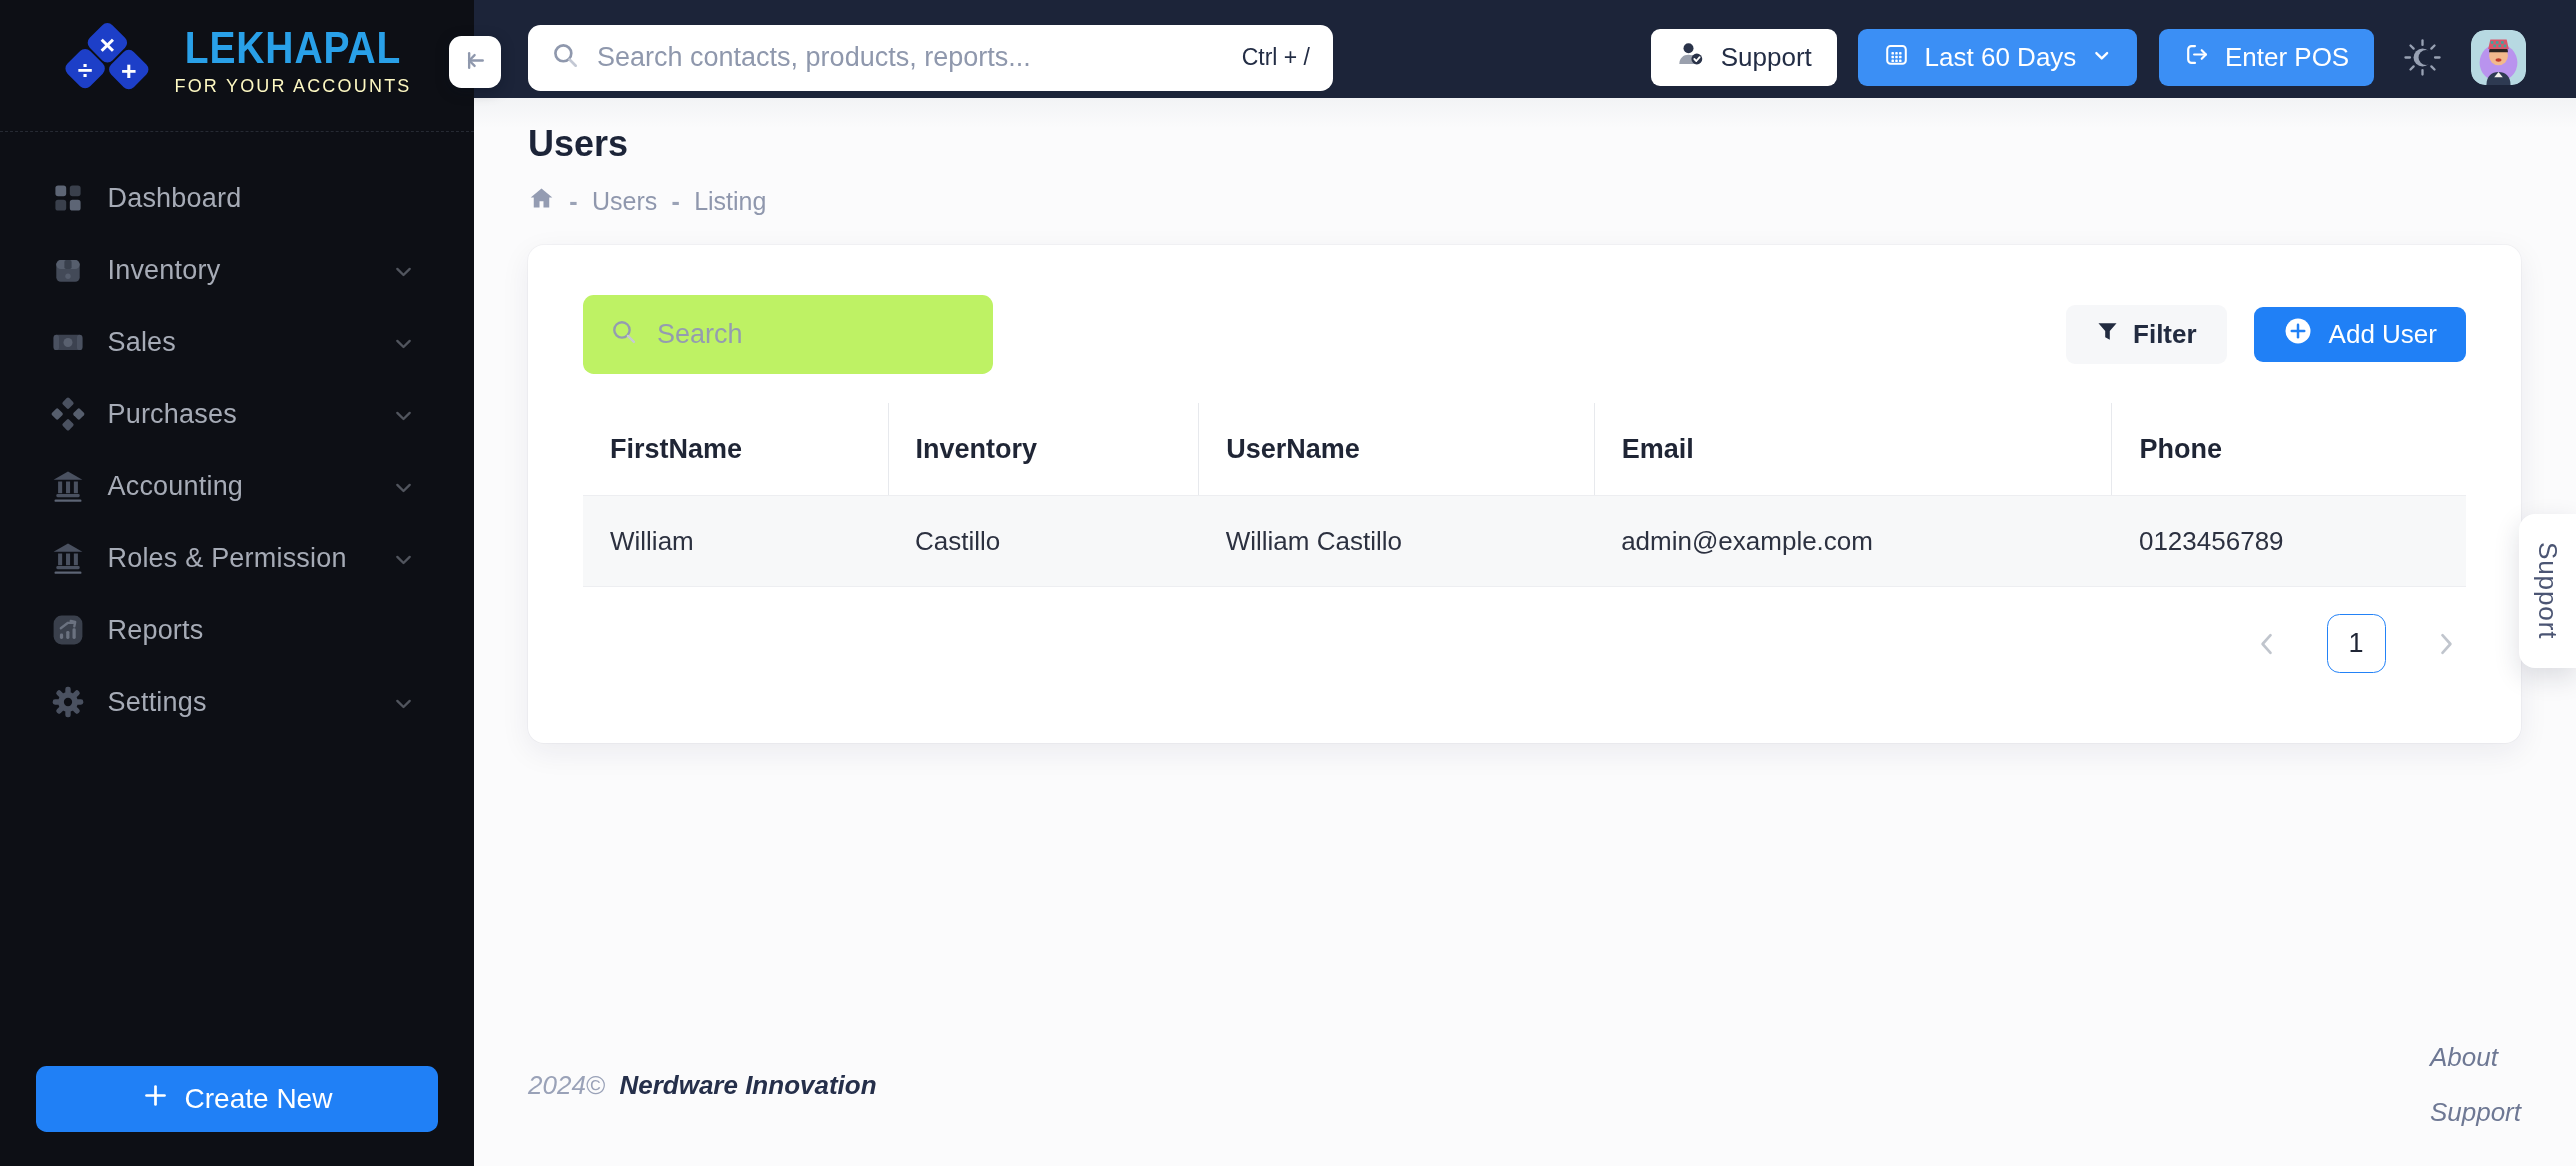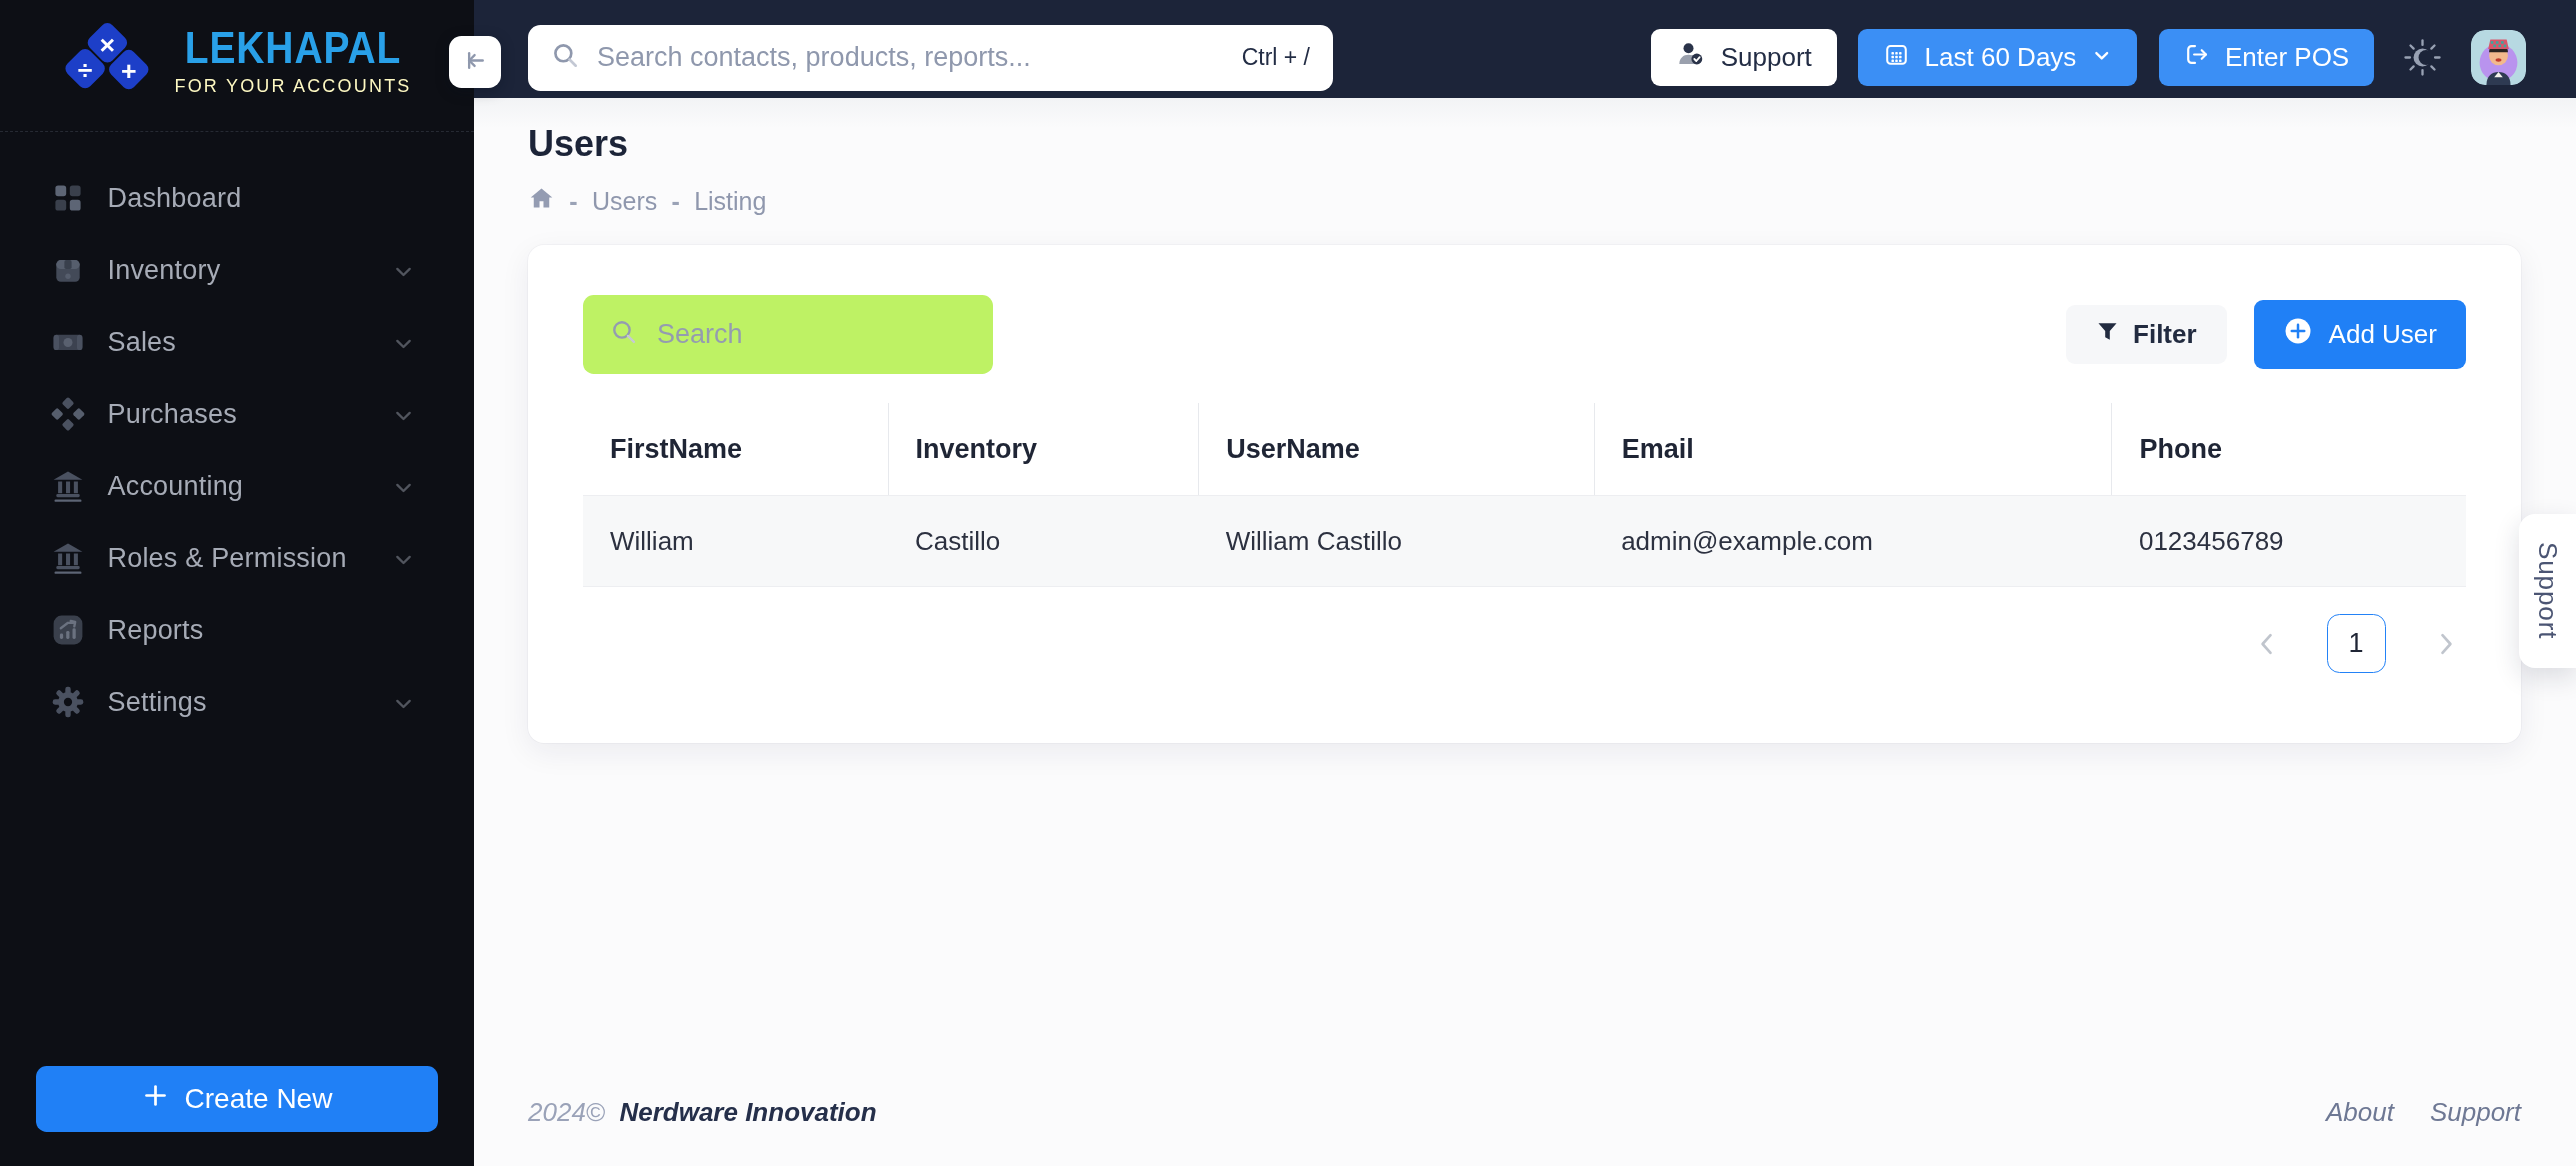--- a/index.html
+++ b/index.html
@@ -121,21 +121,21 @@
     font-family: inherit; font-size: 27px; color: #3a4254;
   }
   .card-search input::placeholder { color: #949cb0; }
   .toolbar-actions { display: flex; align-items: center; gap: 27px; }
   .filter-btn {
     height: 59px; padding: 0 30px; background: #f6f7f9; border: none;
     border-radius: 9px; cursor: pointer; display: flex; align-items: center;
     gap: 14.3px; font-family: inherit; font-size: 26px; font-weight: 700; color: #222b40;
   }
   .add-user-btn {
-    height: 69px; padding: 0 29px; background: #2080f6; border: none;
+    height: 55px; padding: 0 29px; background: #2080f6; border: none;
     border-radius: 9px; cursor: pointer; display: flex; align-items: center;
     gap: 16px; font-family: inherit; font-size: 26px; font-weight: 500; color: #fff;
   }
 
   .users-table { width: 100%; border-collapse: collapse; margin-top: 29px; }
   .users-table th {
     height: 93px; text-align: left; padding-left: 27px;
     font-size: 27px; font-weight: 700; color: #1f2535;
     border-bottom: 0.9px solid #edeef1; background: #fff;
   }
@@ -161,21 +161,21 @@
     font-size: 27px; font-weight: 500; color: #1f2535;
     display: flex; align-items: center; justify-content: center;
   }
 
   .page-footer {
     margin-top: auto; display: flex; align-items: center; justify-content: space-between;
     padding: 0 0 38px 0; font-size: 26px; font-style: italic;
   }
   .footer-year { color: #9aa2b8; }
   .footer-company { color: #252f4a; font-weight: 600; margin-left: 7.2px; }
-  .footer-links { display: flex; gap: 36px; }
+  .footer-links { display: flex; gap: 24px; flex-direction: column; }
   .footer-link { color: #6e7894; cursor: pointer; }
 
   
   .support-tab {
     position: absolute; right: 0; top: 514px; width: 57px; height: 154px;
     background: #fff; border-radius: 16px 0 0 16px;
     box-shadow: 0 9px 27px rgba(20,30,60,.14);
     display: flex; align-items: center; justify-content: center;
     cursor: pointer; z-index: 6; border: none;
   }

